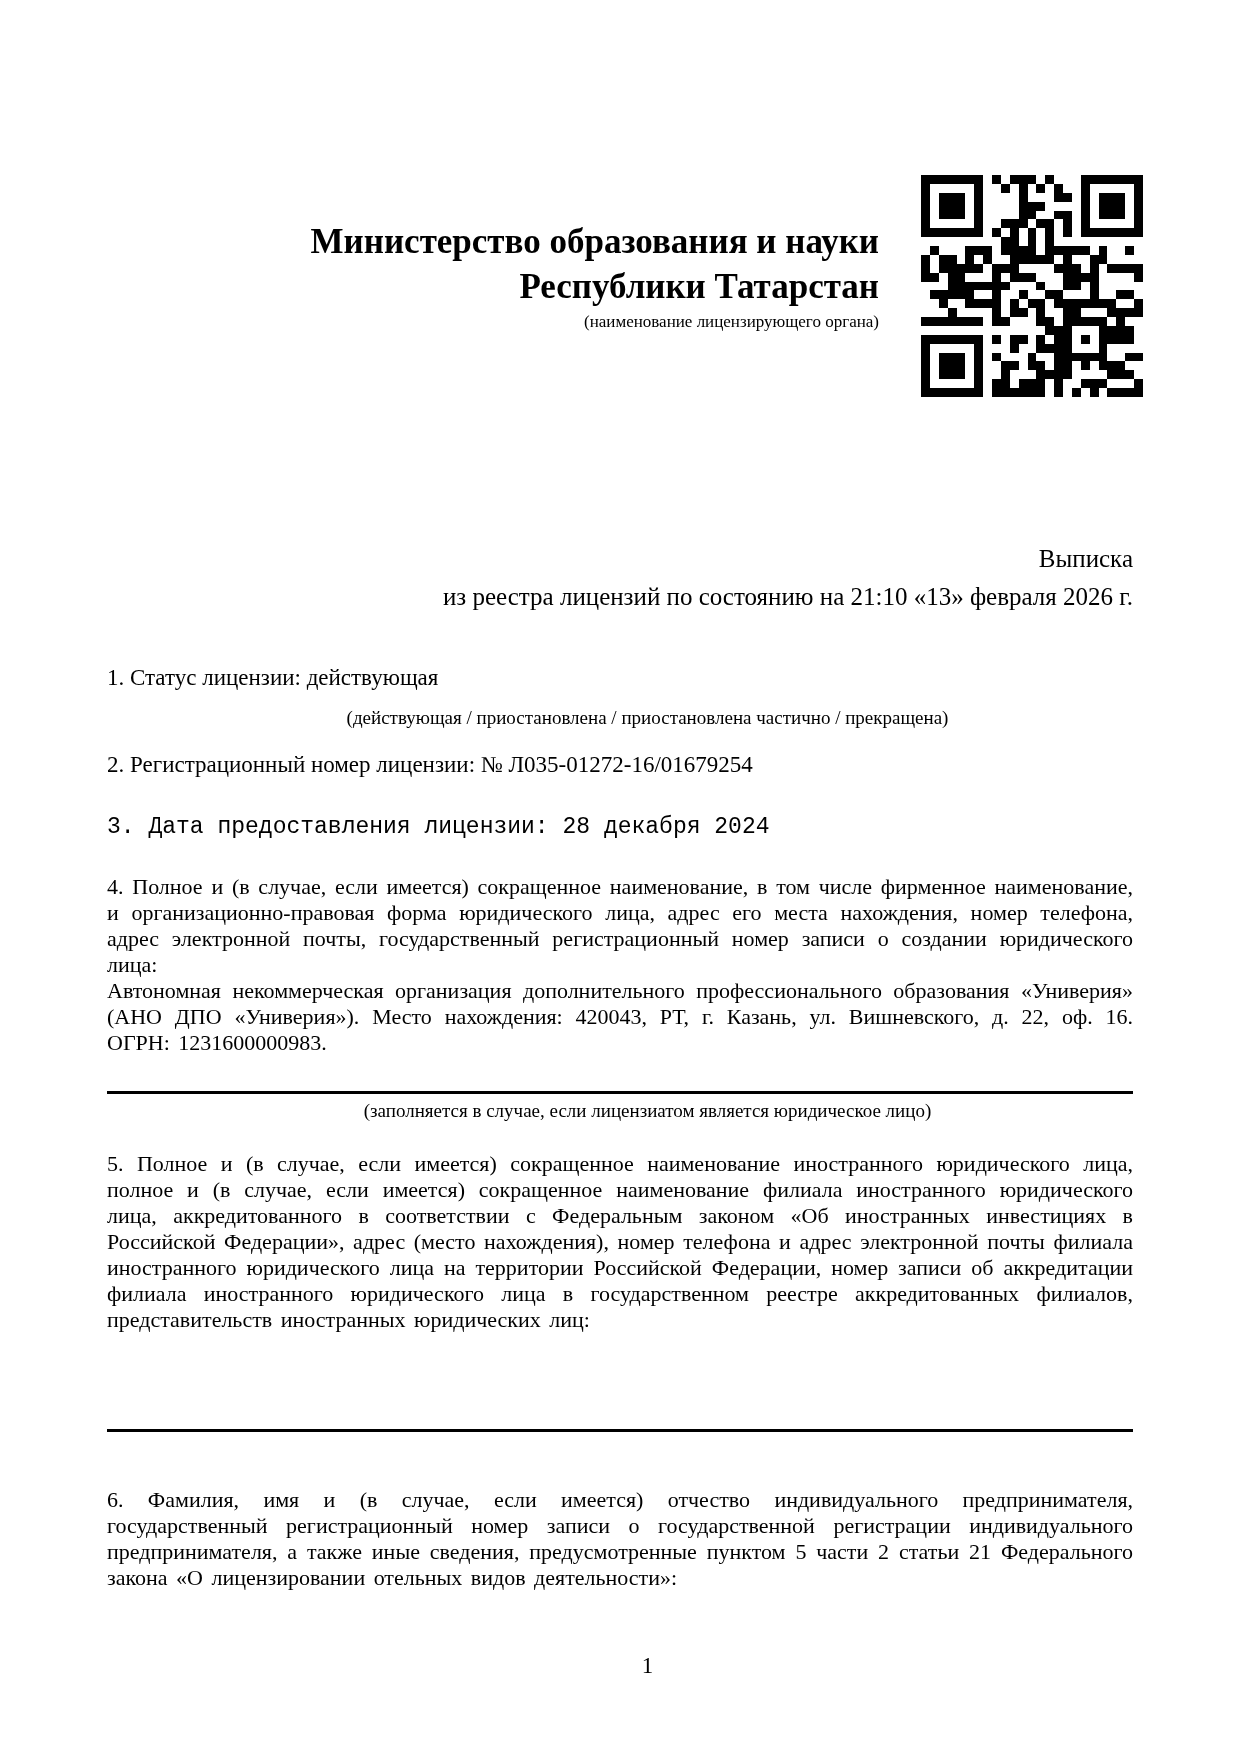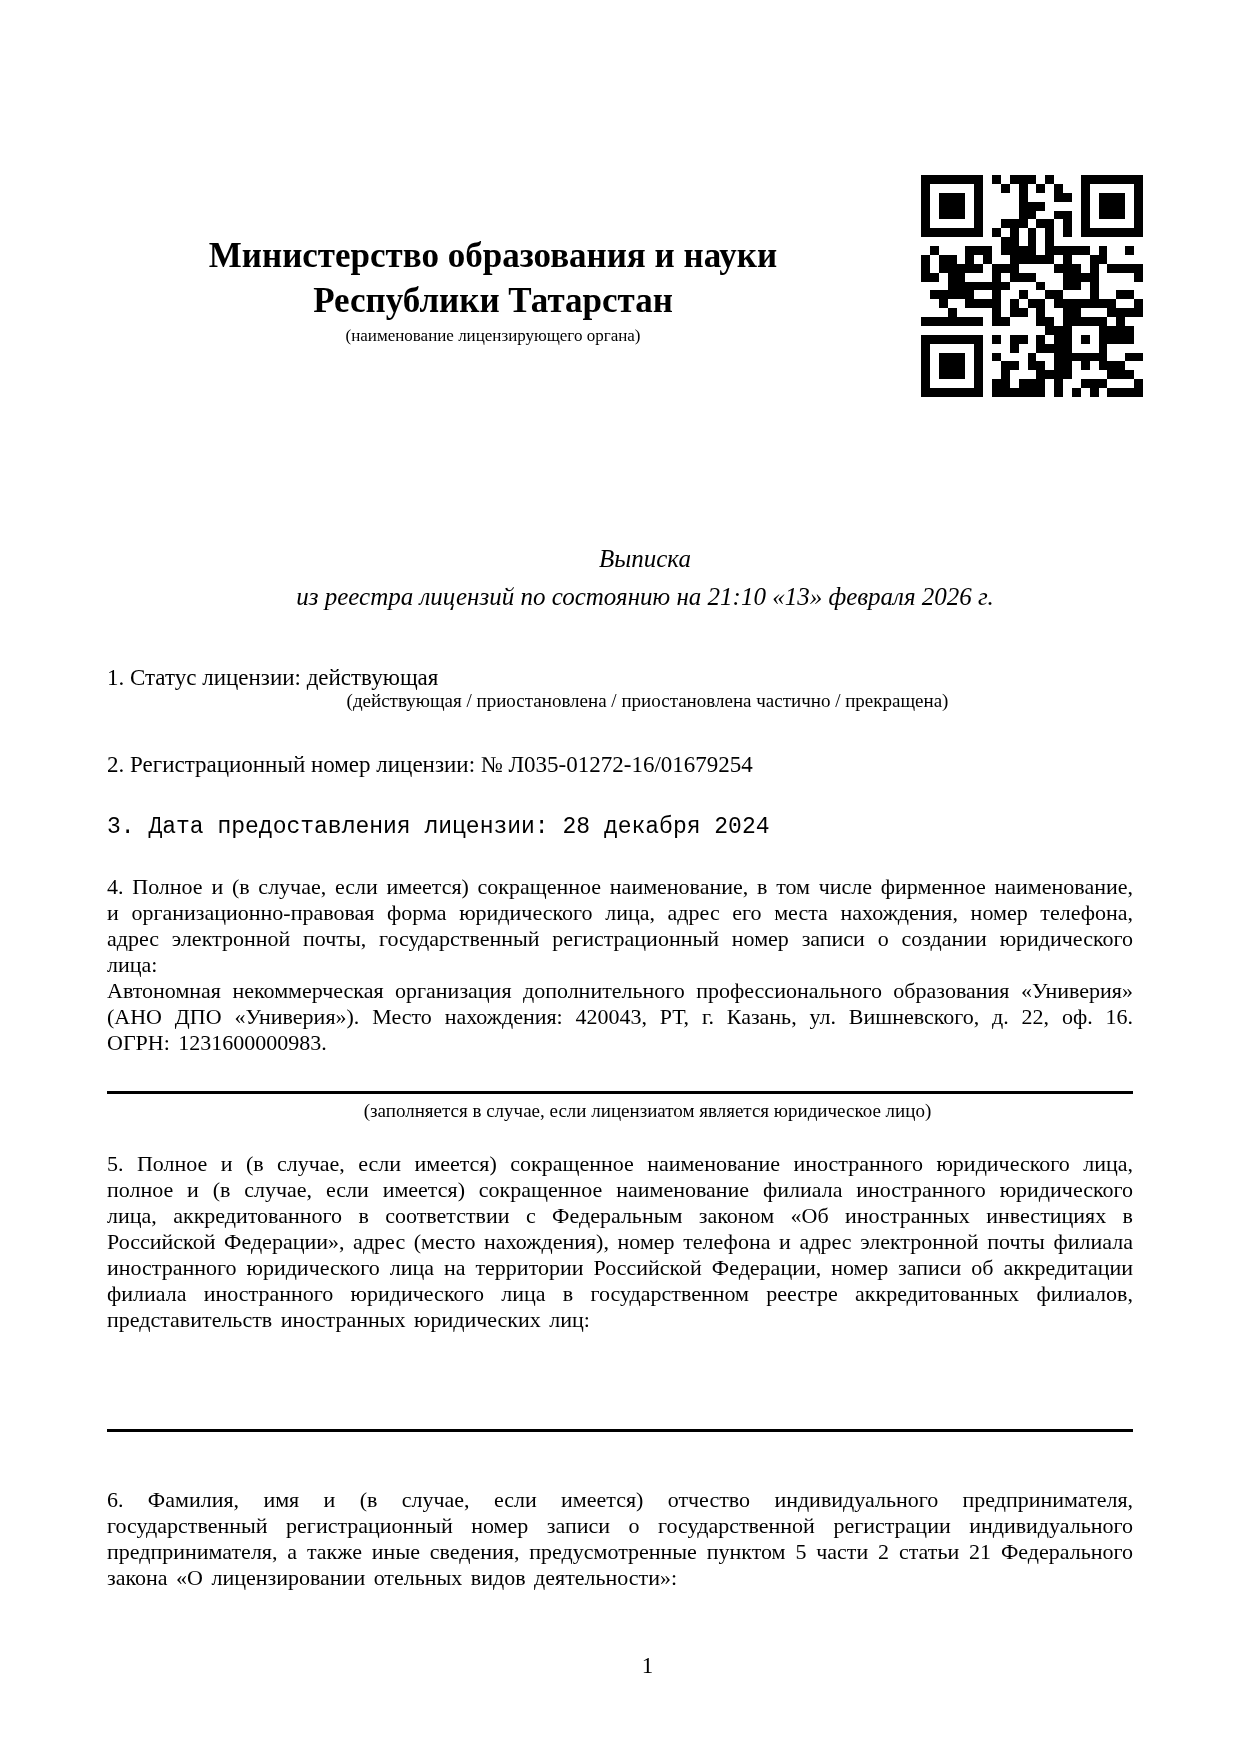--- a/index.html
+++ b/index.html
@@ -15,37 +15,37 @@
   }
   .content {
     position: absolute;
     left: 107px;
     top: 0;
     width: 1026px;
     height: 100%;
   }
   .abs { position: absolute; left: 0; width: 1026px; }
 
-  .ministry-block { position: absolute; left: 0; top: 233px; width: 772px; text-align: center; }
+  .ministry-block { position: absolute; left: 0; top: 219px; width: 772px; text-align: right; }
   .ministry-name { font-weight: bold; font-size: 35px; line-height: 45px; }
   .ministry-caption { font-size: 17px; line-height: 22px; margin-top: 2px; }
 
   .qr { position: absolute; left: 814px; top: 175px; width: 222px; height: 222px; }
   .qr svg { display: block; width: 222px; height: 222px; }
 
-  .doc-title { top: 540px; text-align: center; padding-left: 50px; font-size: 25px; line-height: 38px; font-style: italic; }
+  .doc-title { top: 540px; text-align: right; padding-left: 50px; font-size: 25px; line-height: 38px; }
 
   .item { font-size: 23px; line-height: 31px; }
   .hint { font-size: 19px; line-height: 24px; text-align: center; padding-left: 55px; }
   .para { font-size: 22px; line-height: 26px; text-align: justify; word-spacing: 3px; }
   .divider { border-top: 3px solid #000000; height: 0; }
   .page-number { text-align: center; padding-left: 55px; font-size: 23px; line-height: 30px; }
 
   .t-item1   { top: 662px; }
-  .t-hint1   { top: 689px; }
+  .t-hint1   { top: 706px; }
   .t-item2   { top: 749px; }
   .t-item3   { top: 812px; font-family: Liberation Mono, monospace; }
   .t-para4   { top: 874px; }
   .t-div1    { top: 1091px; }
   .t-foot1   { top: 1099px; }
   .t-para5   { top: 1151px; }
   .t-div2    { top: 1429px; }
   .t-foot2   { top: 1437px; }
   .t-para6   { top: 1487px; }
   .t-pagenum { top: 1651px; }

